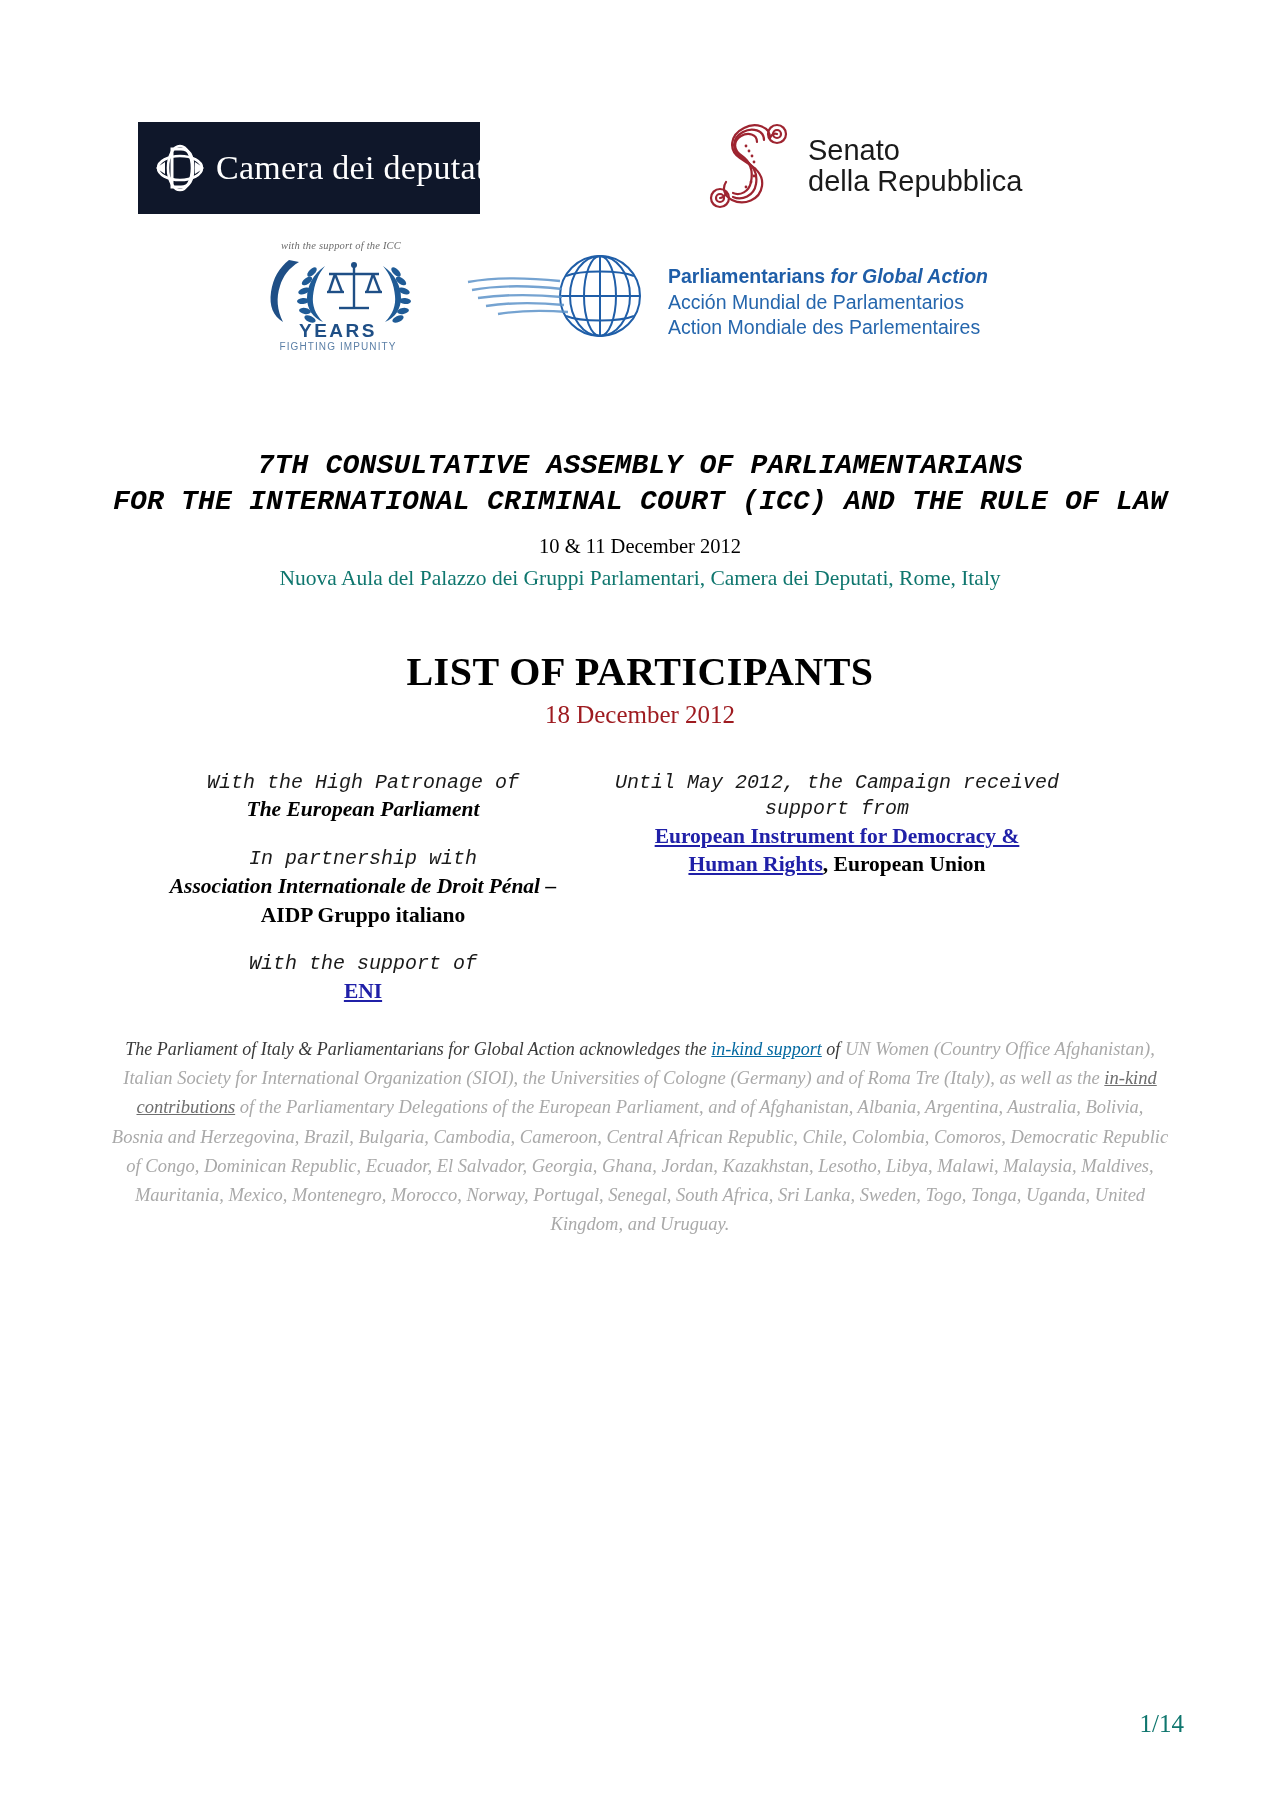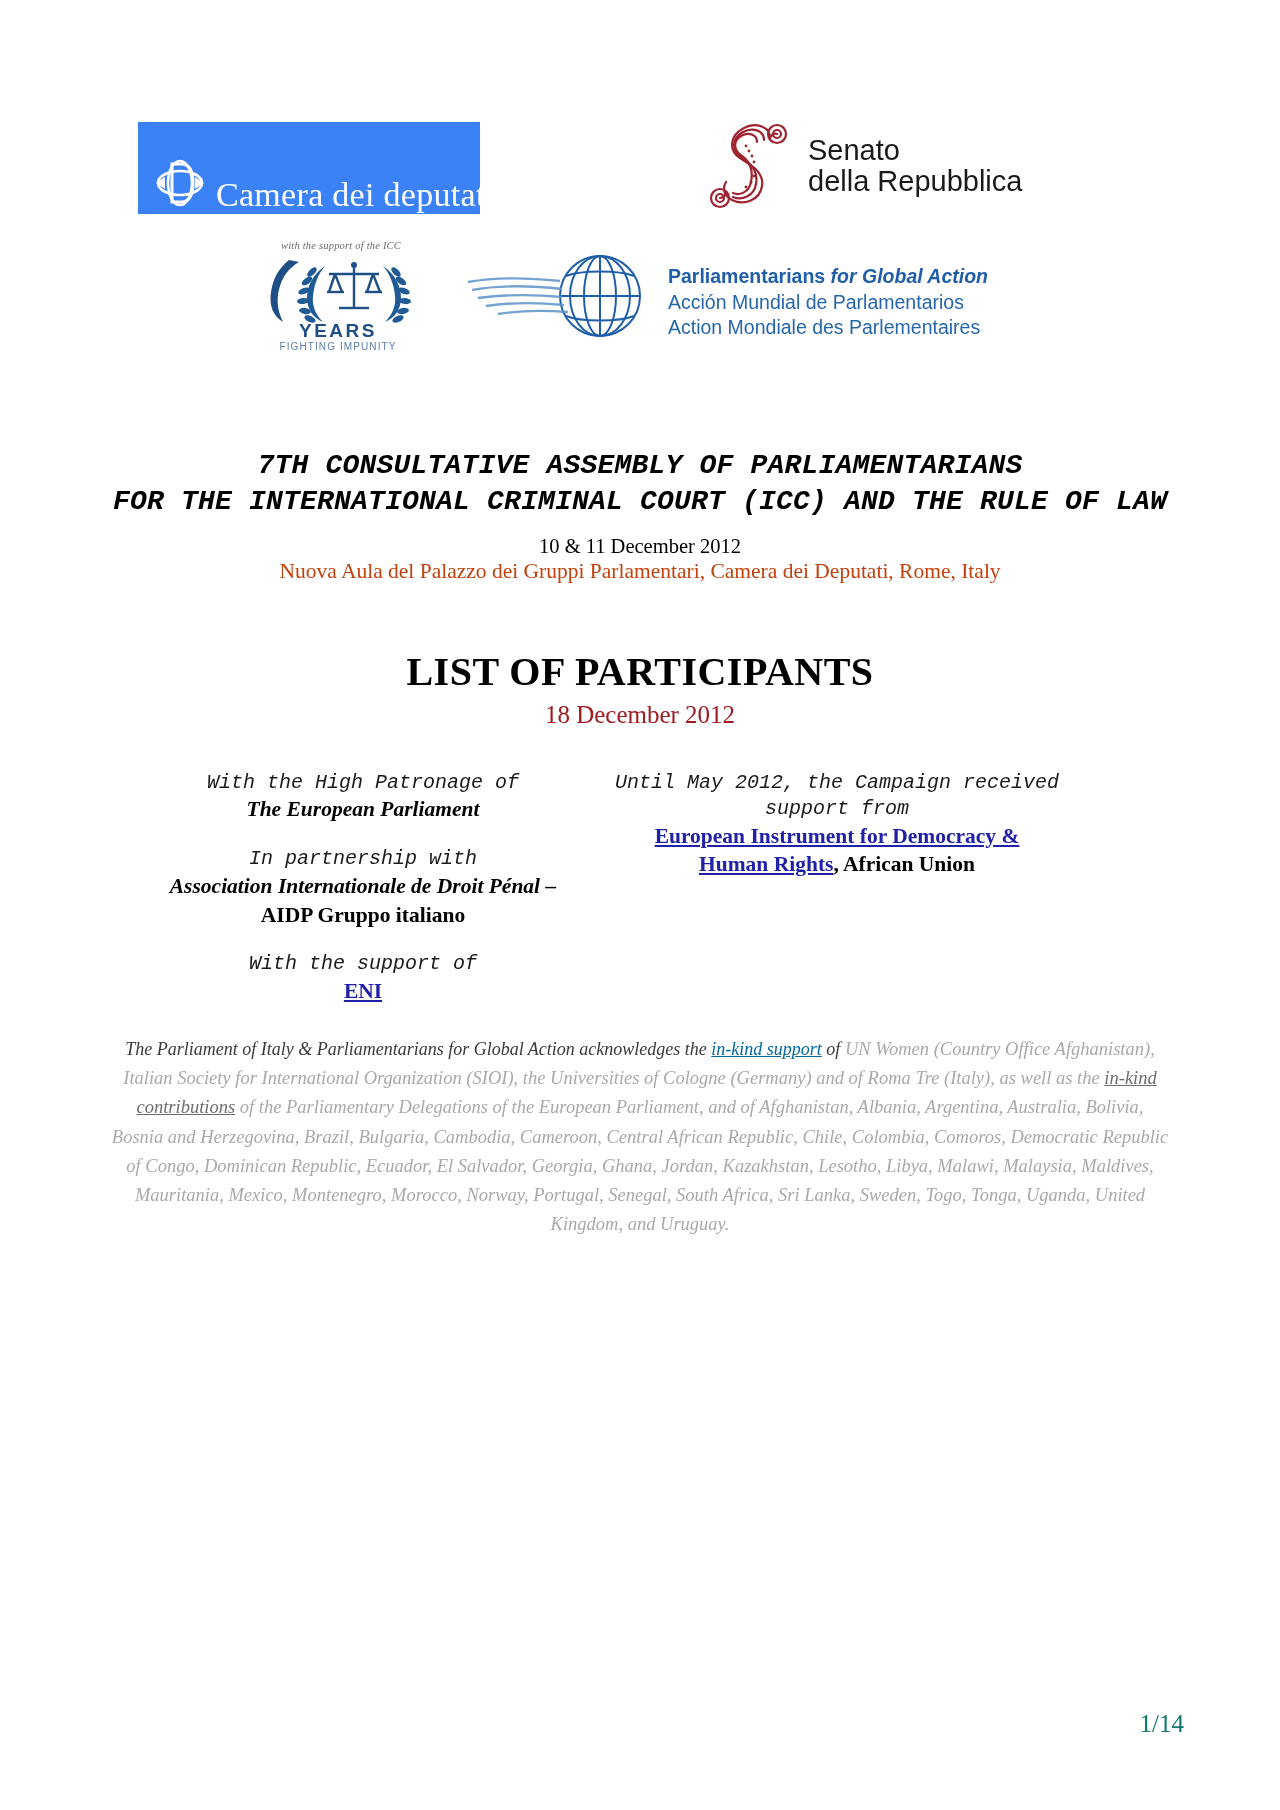--- a/index.html
+++ b/index.html
@@ -33,23 +33,23 @@
     height: 370px;
   }
 
   
   .camera-logo {
     position: absolute;
     left: 138px;
     top: 122px;
     width: 342px;
     height: 92px;
-    background: #3b82f6;
+    background: #0f172a;
     display: flex;
-    align-items: flex-end;
+    align-items: center;
     padding-left: 16px;
     box-sizing: border-box;
   }
   .camera-mark {
     width: 52px;
     height: 62px;
     flex: 0 0 52px;
     position: relative;
   }
   .camera-text {
@@ -184,24 +184,24 @@
     color: #000;
   }
   .conf-title .l2 { display: block; }
   .conf-dates {
     margin-top: 15px;
     font-family: "Liberation Serif", "DejaVu Serif", serif;
     font-size: 20.5px;
     color: #000;
   }
   .conf-venue {
-    margin-top: 1px;
+    margin-top: 8px;
     font-family: "Liberation Serif", "DejaVu Serif", serif;
     font-size: 21.5px;
-    color: #c2410c;
+    color: #0f766e;
   }
 
   
   .lop-block {
     position: absolute;
     left: 0;
     top: 648px;
     width: 1280px;
     text-align: center;
   }
@@ -483,21 +483,21 @@
       </div>
 
     </div>
 
     <div class="col col-right">
 
 
       <div class="grp">
         <div class="lbl">Until May 2012, the Campaign received support from</div>
         <a class="lnk" href="#">European Instrument for Democracy &amp;</a>
-        <div><a class="lnk" href="#">Human Rights</a><span class="lnk-tail">, African Union</span></div>
+        <div><a class="lnk" href="#">Human Rights</a><span class="lnk-tail">, European Union</span></div>
       </div>
 
     </div>
   </div>
 
   <div class="ack">
     <span class="first"><span>The Parliament of Italy &amp; Parliamentarians for Global Action acknowledges the </span><u>in-kind support</u><span> of</span></span>
     <span class="body"><span>UN Women (Country Office Afghanistan), Italian Society for International Organization (SIOI), the Universities of Cologne (Germany) and of Roma Tre (Italy), as well as the </span><u>in-kind contributions</u><span> of the Parliamentary Delegations of the European Parliament, and of Afghanistan, Albania, Argentina, Australia, Bolivia, Bosnia and Herzegovina, Brazil, Bulgaria, Cambodia, Cameroon, Central African Republic, Chile, Colombia, Comoros, Democratic Republic of Congo, Dominican Republic, Ecuador, El Salvador, Georgia, Ghana, Jordan, Kazakhstan, Lesotho,  Libya, Malawi, Malaysia, Maldives, Mauritania, Mexico, Montenegro, Morocco, Norway, Portugal, Senegal, South Africa, Sri Lanka, Sweden, Togo, Tonga, Uganda, United Kingdom, and Uruguay.</span></span>
   </div>
 

